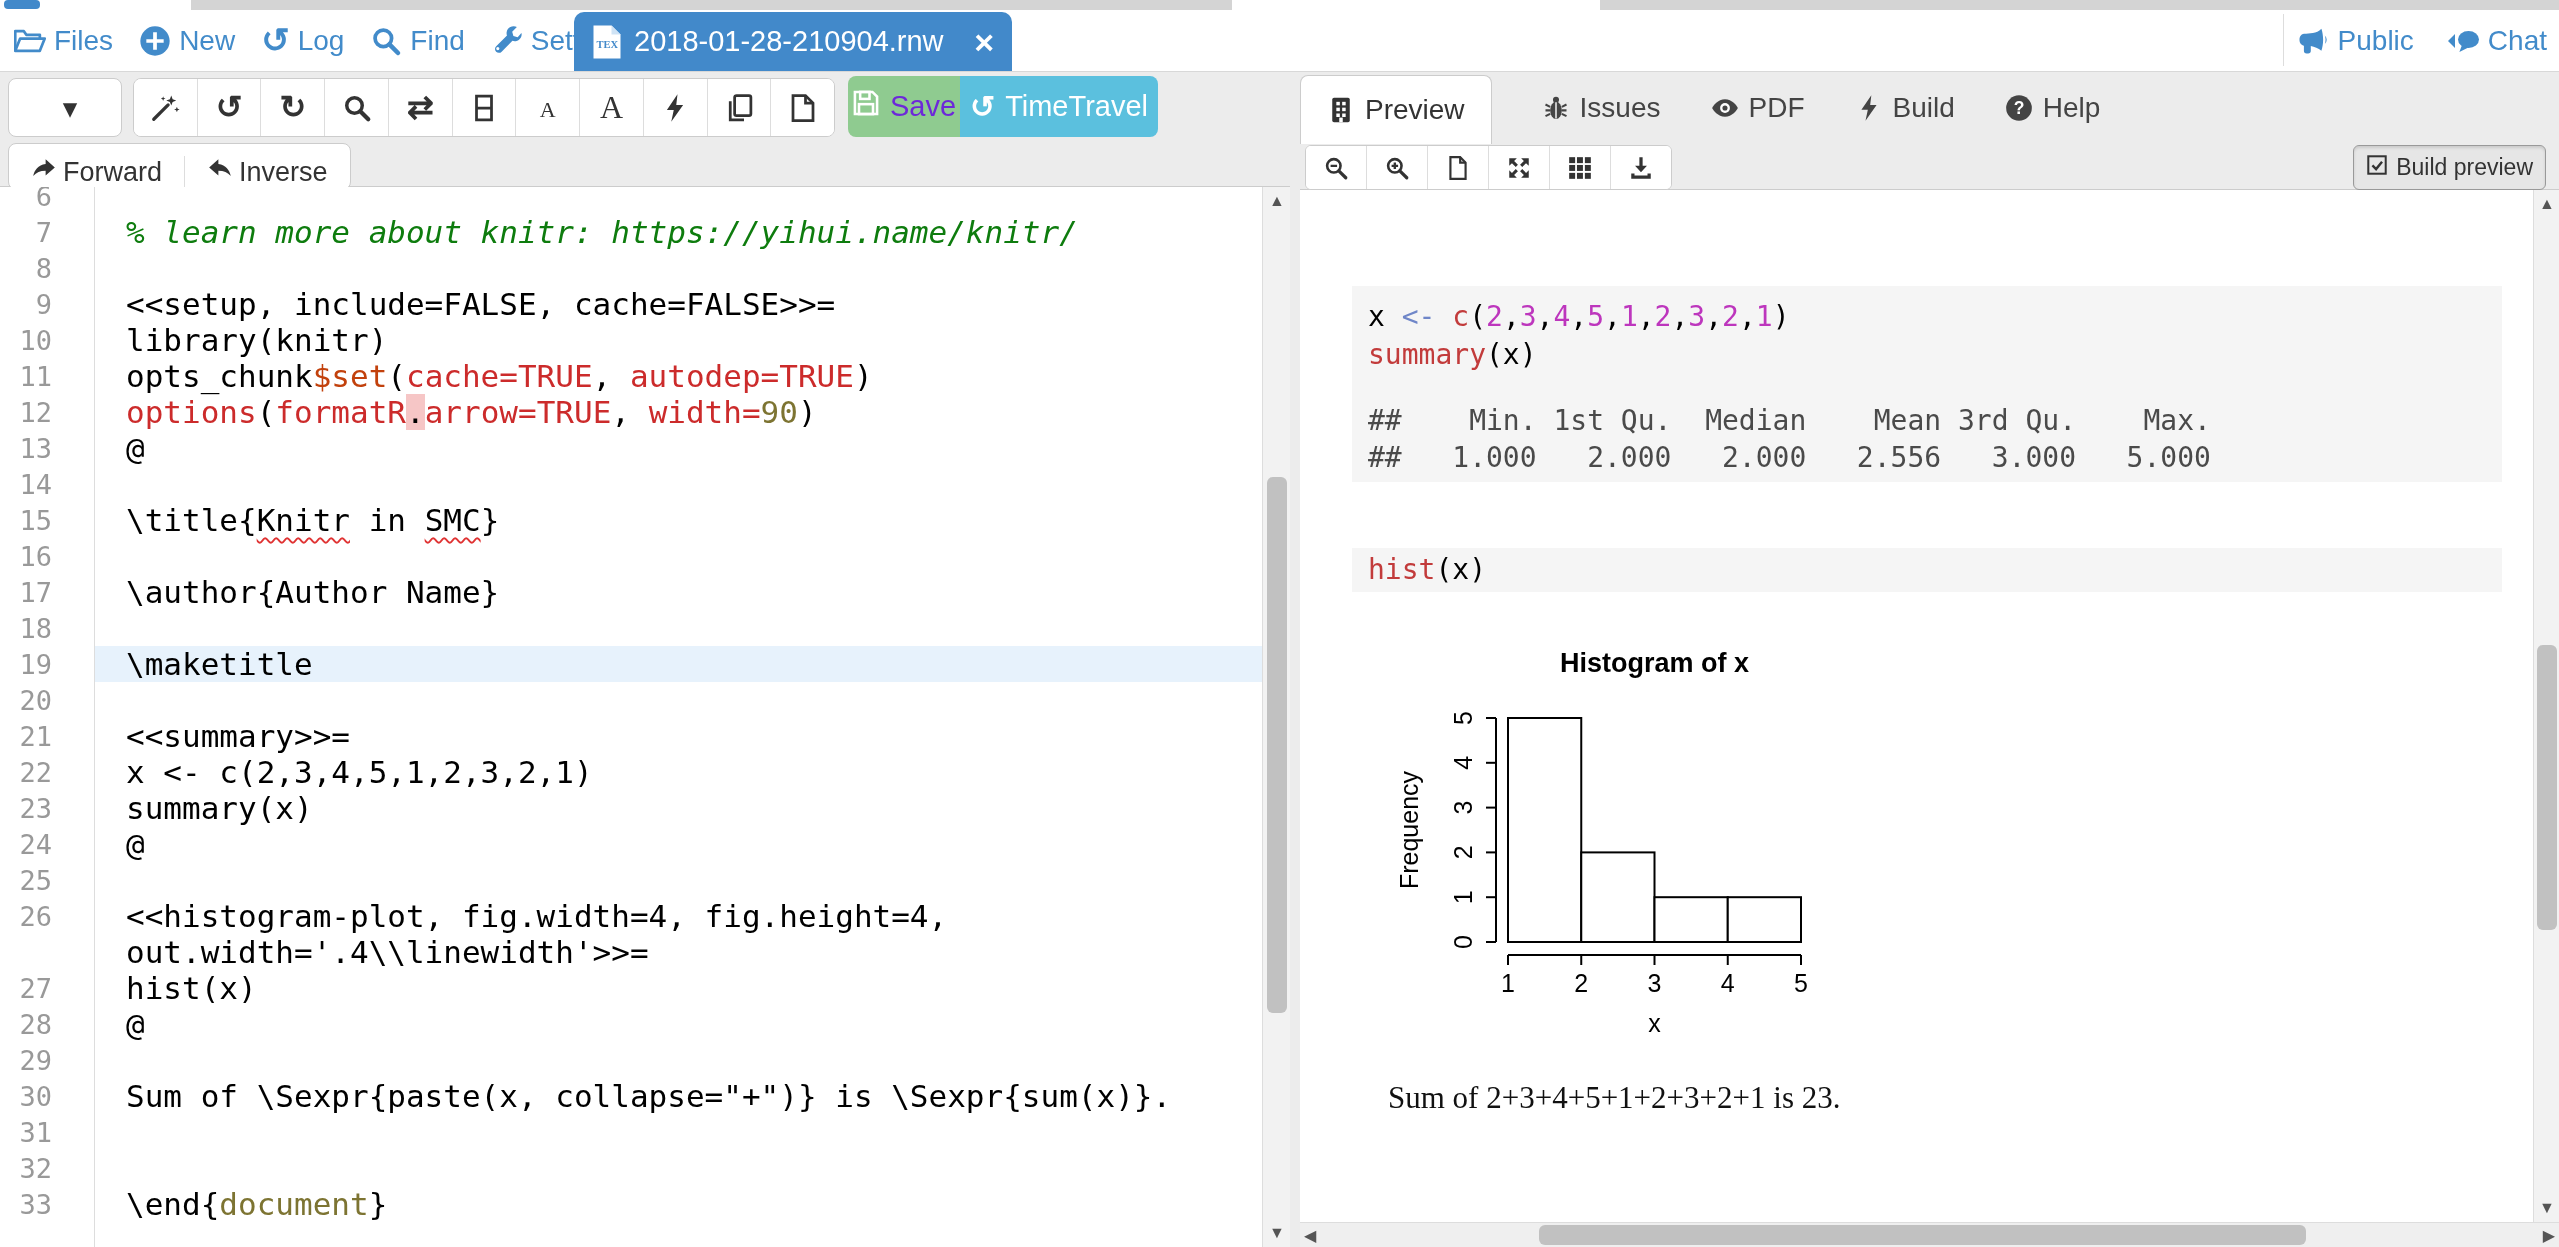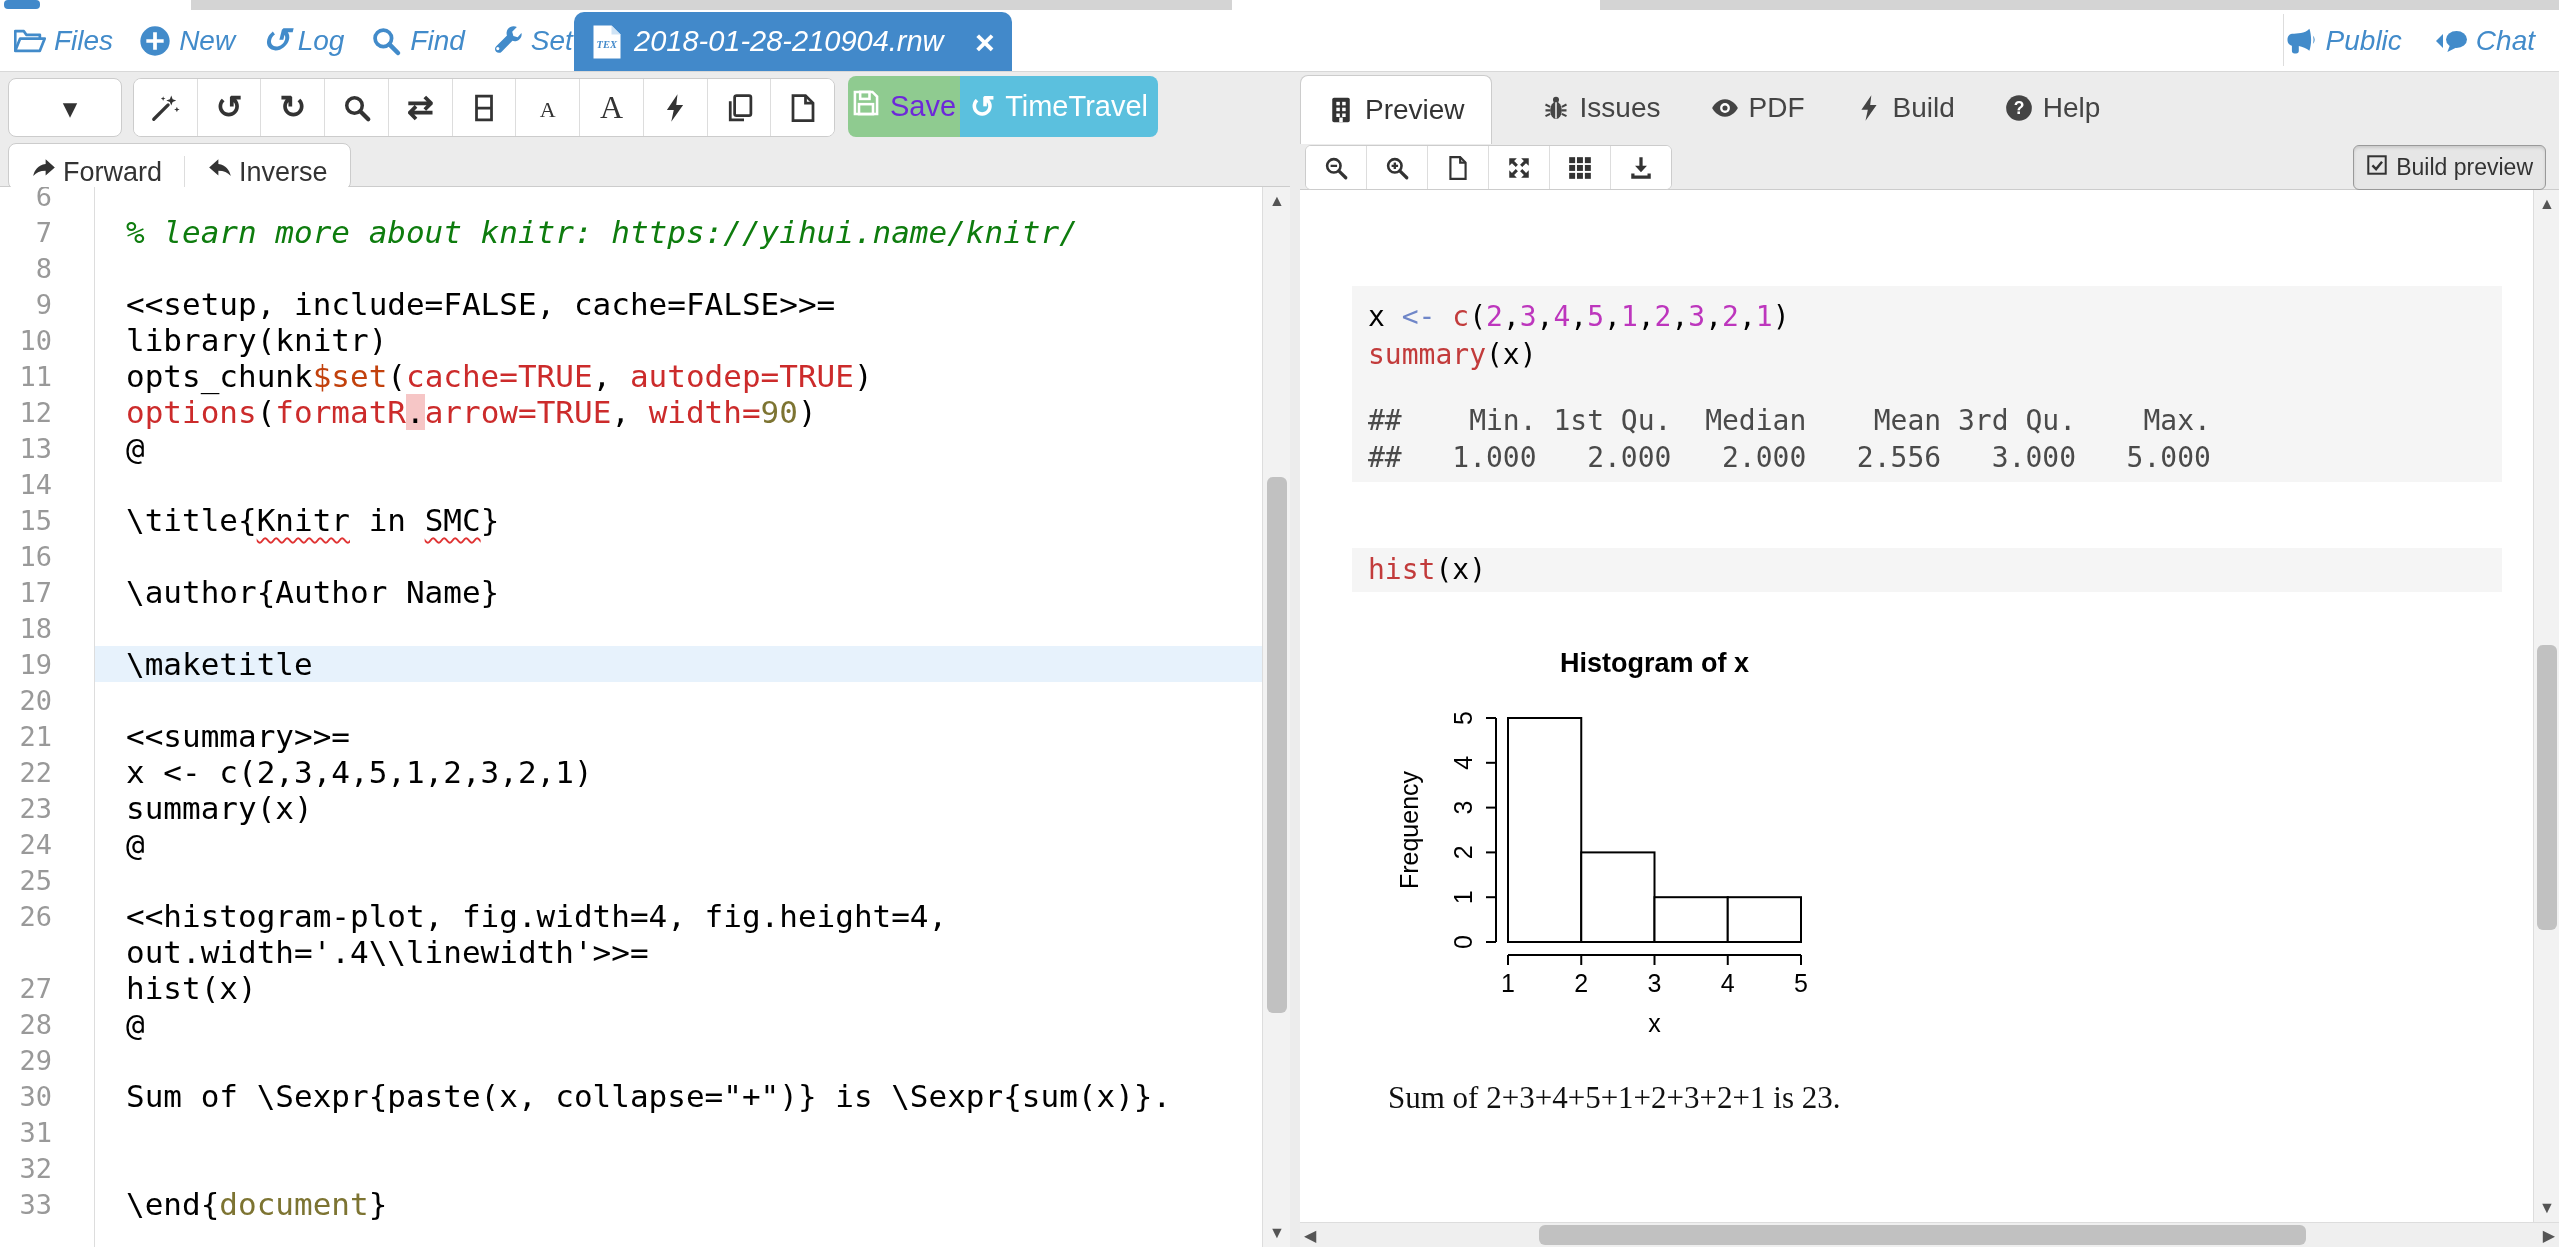--- a/index.html
+++ b/index.html
@@ -5,31 +5,31 @@
   html,body{margin:0;padding:0;background:#fff;}
   #app{position:relative;width:2559px;height:1247px;background:#fff;overflow:hidden;
        font-family:"Liberation Sans",sans-serif;color:#333;}
 
   
   #topstrip{position:absolute;left:0;top:0;width:2559px;height:10px;background:#fff;}
   .strip-seg{position:absolute;top:0;height:10px;background:#d4d4d4;}
   #strip-blue{position:absolute;left:4px;top:0;width:36px;height:9px;background:#4289ca;border-radius:4px;}
 
   
-  #navbar{position:absolute;left:0;top:10px;width:2559px;height:61px;background:#fff;font-style:italic;}
+  #navbar{position:absolute;left:0;top:10px;width:2559px;height:61px;background:#fff;}
   #nav-left{position:absolute;left:14px;top:0;height:61px;display:flex;align-items:center;gap:26px;}
   .nav-item{display:flex;align-items:center;gap:8px;color:#428bca;font-size:28px;cursor:pointer;}
   .nav-item .ic svg{width:32px;height:32px;display:block;}
   .chic{font-weight:700;line-height:1;display:inline-block;}
   #file-tab{position:absolute;left:574px;top:2px;width:438px;height:59px;background:#4289ca;
             border-radius:10px 10px 0 0;display:flex;align-items:center;color:#fff;font-size:29px;padding:0 18px;box-sizing:border-box;}
   #file-tab .ic svg{width:30px;height:36px;display:block;margin-right:12px;}
   #tab-close{margin-left:auto;font-size:34px;font-weight:700;line-height:1;cursor:pointer;}
   #nav-sep{position:absolute;left:2283px;top:4px;width:1px;height:52px;background:#ddd;}
-  #nav-right{position:absolute;right:24px;top:0;height:61px;display:flex;align-items:center;gap:34px;}
+  #nav-right{position:absolute;right:12px;top:0;height:61px;display:flex;align-items:center;gap:34px;}
 
   
   #left-toolbar{position:absolute;left:0;top:71px;width:1290px;height:116px;background:#ececec;
                 border-top:1px solid #d8d8d8;border-bottom:1px solid #ccc;box-sizing:border-box;}
   .tbtn{display:flex;align-items:center;justify-content:center;background:#fff;color:#333;cursor:pointer;}
   #file-menu-btn{position:absolute;left:8px;top:6px;width:112px;height:57px;border:1px solid #ccc;border-radius:8px;gap:10px;font-size:26px;}
   #edit-group{position:absolute;left:133px;top:6px;width:700px;height:57px;border:1px solid #ccc;border-radius:8px;
               background:#fff;display:flex;overflow:hidden;}
   #edit-group .tbtn{flex:1;border-left:1px solid #ddd;font-size:29px;}
   #edit-group .tbtn:first-child{border-left:none;}

